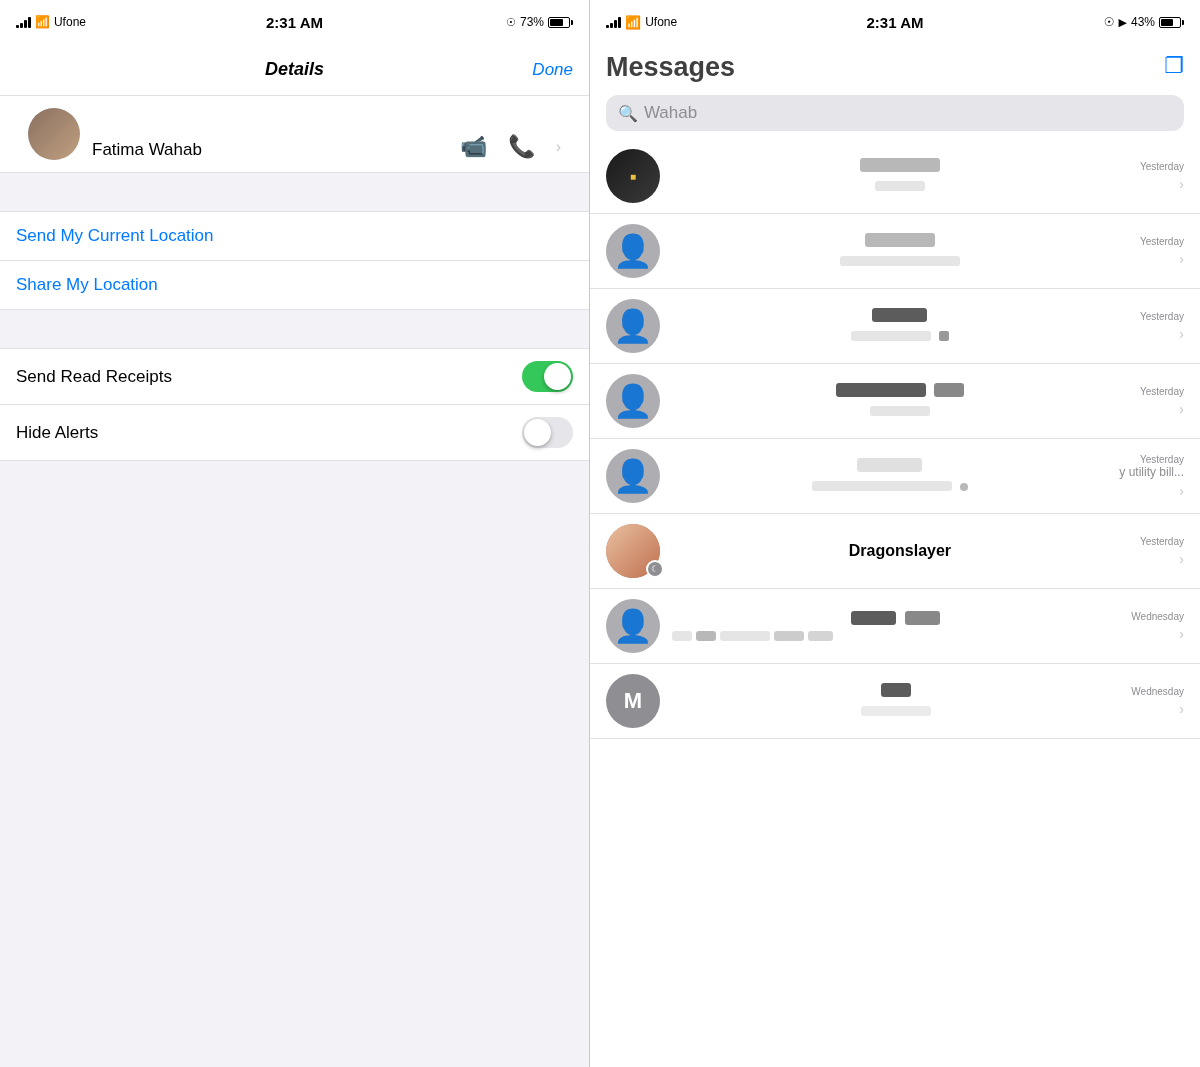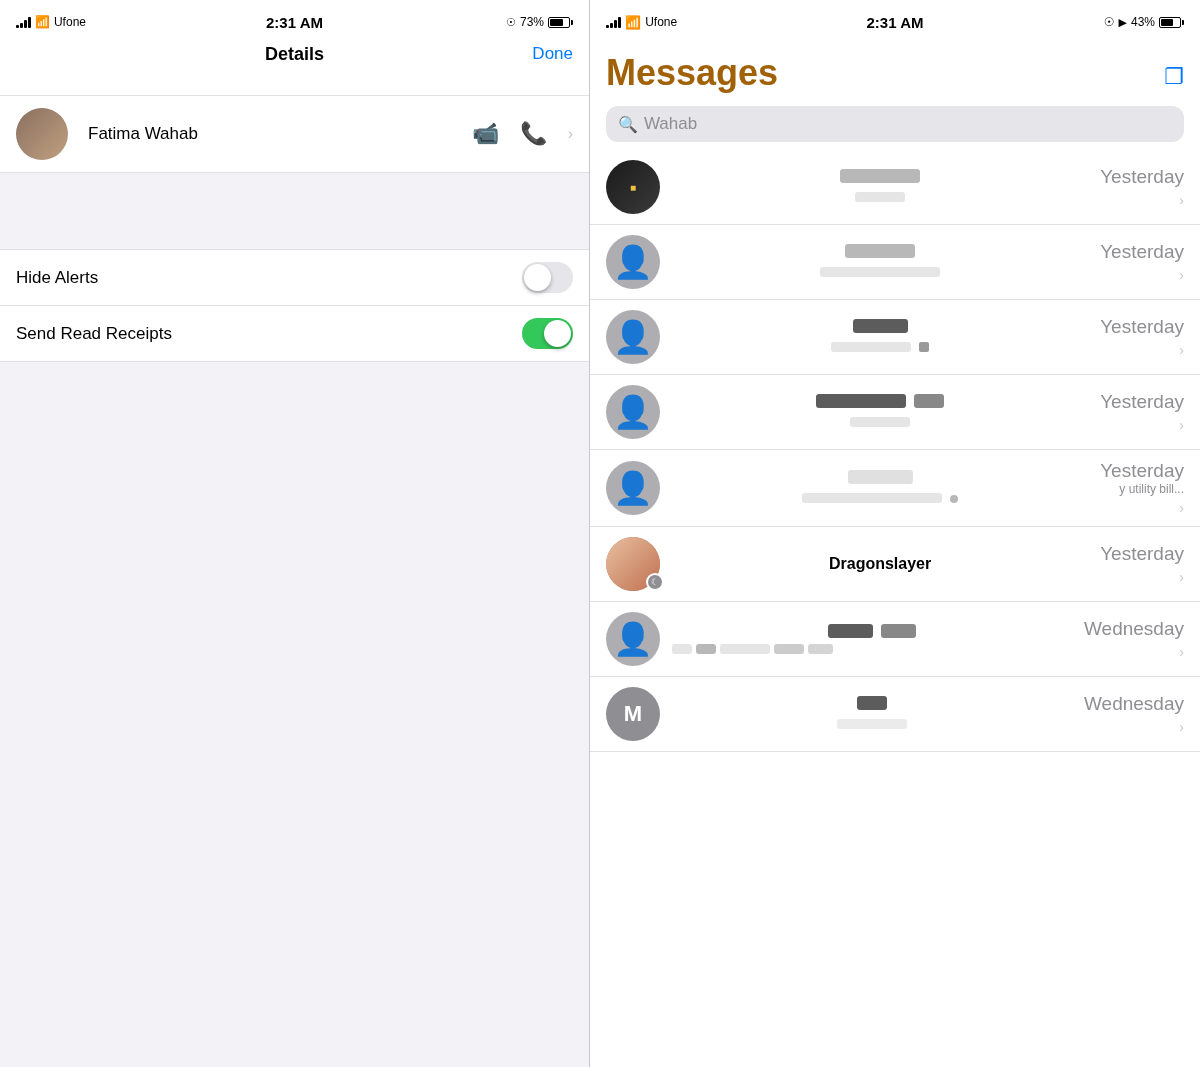--- a/index.html
+++ b/index.html
@@ -33,45 +33,46 @@
       font-weight: 500;
     }
     .status-bar-left .left-status { display: flex; align-items: center; gap: 4px; font-size: 12px; }
     .status-bar-left .center-time { font-size: 15px; font-weight: 600; position: absolute; left: 50%; transform: translateX(-50%); }
     .status-bar-left .right-status { display: flex; align-items: center; gap: 4px; font-size: 12px; margin-left: auto; }
 
     .nav-bar-left {
       height: 52px;
       background: #fff;
       display: flex;
-      align-items: flex-start;
+      align-items: center;
       justify-content: center;
       border-bottom: 1px solid #e0e0e5;
       position: relative;
+      font-style: italic;
     }
     .nav-bar-left .title {
       font-size: 18px;
       font-weight: 600;
       color: #000;
     }
     .nav-bar-left .done-btn {
       position: absolute;
       right: 16px;
       font-size: 17px;
       color: #007AFF;
       font-weight: 400;
       cursor: pointer;
     }
 
     .contact-row {
       background: #fff;
       display: flex;
-      align-items: center;
-      padding: 12px 16px;
-      gap: 20px;
+      align-items: flex-end;
+      padding: 12px 28px;
+      gap: 12px;
       border-bottom: 1px solid #e0e0e5;
     }
     .contact-avatar {
       width: 52px;
       height: 52px;
       border-radius: 50%;
       background: linear-gradient(135deg, #a0a0a0, #d0d0d0);
       overflow: hidden;
       flex-shrink: 0;
       display: flex;
@@ -213,23 +214,23 @@
     .status-bar-right .center-time { position: absolute; left: 50%; transform: translateX(-50%); font-size: 15px; font-weight: 600; }
     .status-bar-right .right-status { margin-left: auto; display: flex; align-items: center; gap: 4px; }
 
     .messages-header {
       padding: 8px 16px 4px;
       display: flex;
       align-items: flex-end;
       justify-content: space-between;
     }
     .messages-title {
-      font-size: 36px;
+      font-size: 27px;
       font-weight: 700;
-      color: #a16207;
+      color: #404040;
     }
     .compose-icon {
       color: #007AFF;
       font-size: 24px;
       cursor: pointer;
       margin-bottom: 4px;
     }
     .edit-btn {
       color: #007AFF;
       font-size: 17px;
@@ -308,21 +309,21 @@
     }
 
     .msg-meta {
       display: flex;
       flex-direction: column;
       align-items: flex-end;
       gap: 4px;
       flex-shrink: 0;
     }
     .msg-time {
-      font-size: 19px;
+      font-size: 10px;
       color: #8e8e93;
     }
     .msg-chevron {
       color: #c7c7cc;
       font-size: 14px;
     }
 
     
     .moon-badge {
       position: absolute;
@@ -425,33 +426,37 @@
     <span class="contact-name">Fatima Wahab</span>
     <div class="contact-actions">
       <span class="action-icon">📹</span>
       <span class="action-icon">📞</span>
       <span class="chevron-right">›</span>
     </div>
   </div>
 
   <div class="separator-section"></div>
 
+  <div class="list-section">
+    <div class="list-item">Send My Current Location</div>
+    <div class="list-item">Share My Location</div>
+  </div>
 
   <div class="separator-section2"></div>
 
   <div class="toggle-section">
+    <div class="toggle-row">
+      <span class="toggle-label">Send Read Receipts</span>
+      <div class="toggle on">
+        <div class="toggle-knob"></div>
+      </div>
+    </div>
     <div class="toggle-row">
       <span class="toggle-label">Hide Alerts</span>
       <div class="toggle off">
-        <div class="toggle-knob"></div>
-      </div>
-    </div>
-    <div class="toggle-row">
-      <span class="toggle-label">Send Read Receipts</span>
-      <div class="toggle on">
         <div class="toggle-knob"></div>
       </div>
     </div>
   </div>
 
   <div class="separator-section3"></div>
 
 
 </div>
 

